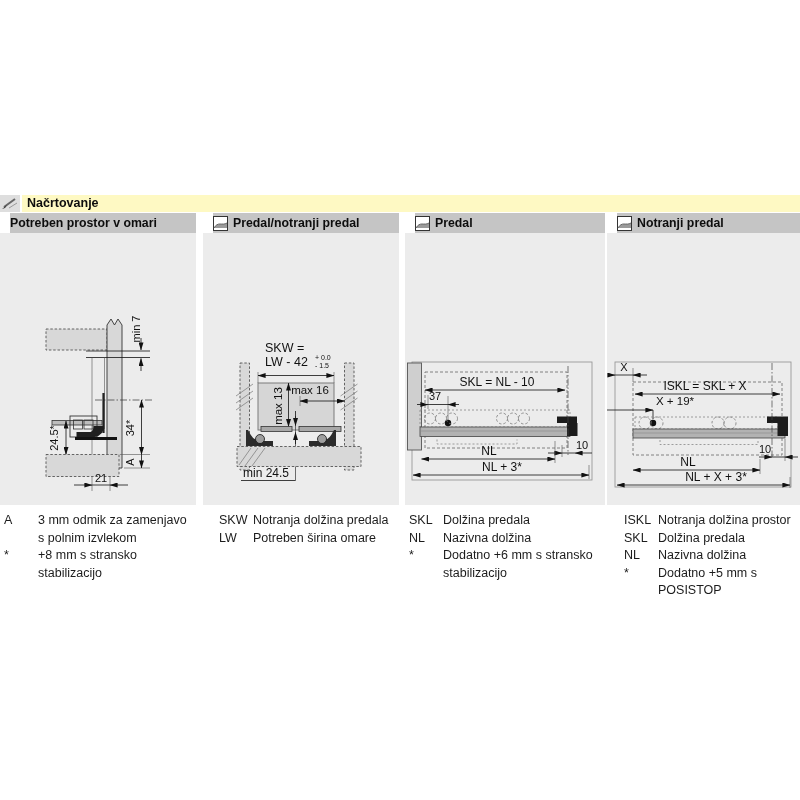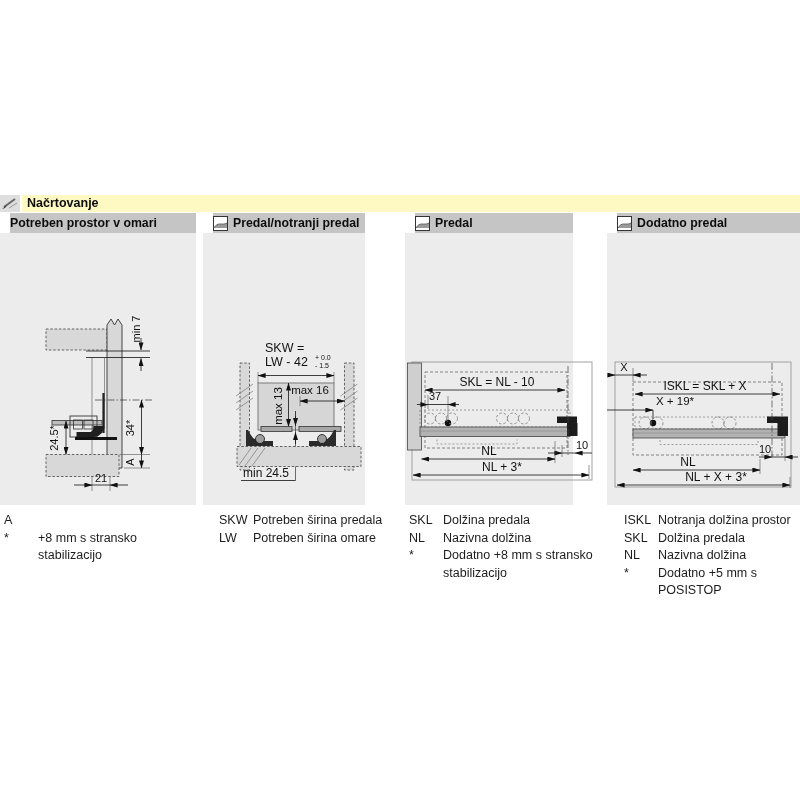--- a/index.html
+++ b/index.html
@@ -89,21 +89,21 @@
         <g stroke="#111" stroke-width="0.8">
           <line x1="74" y1="252" x2="92" y2="252" marker-end="url(#d1arr)"></line>
           <line x1="128" y1="252" x2="110" y2="252" marker-end="url(#d1arr)"></line>
           <line x1="92" y1="252" x2="110" y2="252"></line>
         </g>
         <text x="101" y="249" text-anchor="middle" font-size="11">21</text>
       </svg>
     </div>
   </div>
 
-  <div class="col" style="left:203px;width:162px">
+  <div class="col" style="left:203px;width:196px">
     <div class="col-header">
       <span class="thumb">
         <svg width="15" height="15" viewBox="0 0 15 15">
           <rect x="0.5" y="0.5" width="14" height="14" fill="#fff" stroke="#333"></rect>
           <path d="M1,12 C5,5 9,10 14,7 L14,12 Z" fill="#9a9a9a"></path>
           <path d="M1,12 C5,5 9,10 14,7" fill="none" stroke="#666" stroke-width="1"></path>
         </svg>
       </span>
       <span>Predal/notranji predal</span>
     </div>
@@ -155,21 +155,21 @@
         <g>
           <rect x="34" y="213.5" width="124" height="20" fill="#d8d8d8" stroke="#555" stroke-width="0.9" stroke-dasharray="2.5,1.8"></rect>
           <path d="M36,232 L48,215 M42,233 L55,215 M49,233 L62,215" stroke="#777" stroke-width="0.7" fill="none"></path>
         </g>
         <text x="40" y="243.5" font-size="12">min 24.5</text>
         <line x1="38" y1="247.5" x2="92.5" y2="247.5" stroke="#111" stroke-width="0.8"></line>
       </svg>
     </div>
   </div>
 
-  <div class="col" style="left:405px;width:168px">
+  <div class="col" style="left:405px;width:200px">
     <div class="col-header">
       <span class="thumb">
         <svg width="15" height="15" viewBox="0 0 15 15">
           <rect x="0.5" y="0.5" width="14" height="14" fill="#fff" stroke="#333"></rect>
           <path d="M1,12 C5,5 9,10 14,7 L14,12 Z" fill="#9a9a9a"></path>
           <path d="M1,12 C5,5 9,10 14,7" fill="none" stroke="#666" stroke-width="1"></path>
         </svg>
       </span>
       <span>Predal</span>
     </div>
@@ -234,21 +234,21 @@
 
   <div class="col" style="left:607px;width:193px">
     <div class="col-header">
       <span class="thumb">
         <svg width="15" height="15" viewBox="0 0 15 15">
           <rect x="0.5" y="0.5" width="14" height="14" fill="#fff" stroke="#333"></rect>
           <path d="M1,12 C5,5 9,10 14,7 L14,12 Z" fill="#9a9a9a"></path>
           <path d="M1,12 C5,5 9,10 14,7" fill="none" stroke="#666" stroke-width="1"></path>
         </svg>
       </span>
-      <span>Dodatno predal</span>
+      <span>Notranji predal</span>
     </div>
     <div class="col-body">
       <svg width="193" height="272" viewBox="0 0 193 272">
         <defs>
           <marker id="d4arr" viewBox="0 0 8 5" refX="7.6" refY="2.5" markerWidth="8" markerHeight="5" markerUnits="userSpaceOnUse" orient="auto-start-reverse">
             <path d="M0,0 L8,2.5 L0,5 Z" fill="#111"></path>
           </marker>
         </defs>
         <rect x="8" y="129" width="176" height="125" fill="none" stroke="#999" stroke-width="0.9"></rect>
         <text x="17" y="138" text-anchor="middle" font-size="11">X</text>
@@ -299,50 +299,51 @@
           <line x1="183" y1="244" x2="183" y2="255" stroke="#555" stroke-width="0.6"></line>
           <line x1="10" y1="252" x2="183" y2="252" marker-start="url(#d4arr)" marker-end="url(#d4arr)"></line>
         </g>
       </svg>
     </div>
   </div>
 
   <div class="legend" style="left:4px;width:192px">
     <div class="lrow">
       <span class="term">A</span>
+      <span class="def">3 mm odmik za zamenjavo s polnim izvlekom</span>
     </div>
     <div class="lrow">
       <span class="term">*</span>
       <span class="def">+8 mm s stransko stabilizacijo</span>
     </div>
   </div>
 
   <div class="legend" style="left:219px;width:192px">
     <div class="lrow">
       <span class="term">SKW</span>
-      <span class="def">Potreben širina predala</span>
+      <span class="def">Notranja dolžina predala</span>
     </div>
     <div class="lrow">
       <span class="term">LW</span>
       <span class="def">Potreben širina omare</span>
     </div>
   </div>
 
   <div class="legend" style="left:409px;width:192px">
     <div class="lrow">
       <span class="term">SKL</span>
       <span class="def">Dolžina predala</span>
     </div>
     <div class="lrow">
       <span class="term">NL</span>
       <span class="def">Nazivna dolžina</span>
     </div>
     <div class="lrow">
       <span class="term">*</span>
-      <span class="def">Dodatno +8 mm s stransko stabilizacijo</span>
+      <span class="def">Dodatno +6 mm s stransko stabilizacijo</span>
     </div>
   </div>
 
   <div class="legend" style="left:624px;width:188px">
     <div class="lrow">
       <span class="term">ISKL</span>
       <span class="def">Notranja dolžina prostor</span>
     </div>
     <div class="lrow">
       <span class="term">SKL</span>

